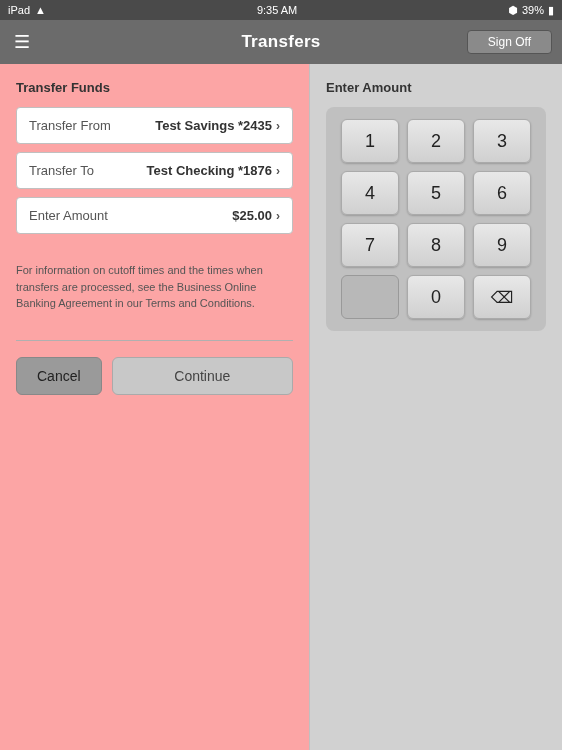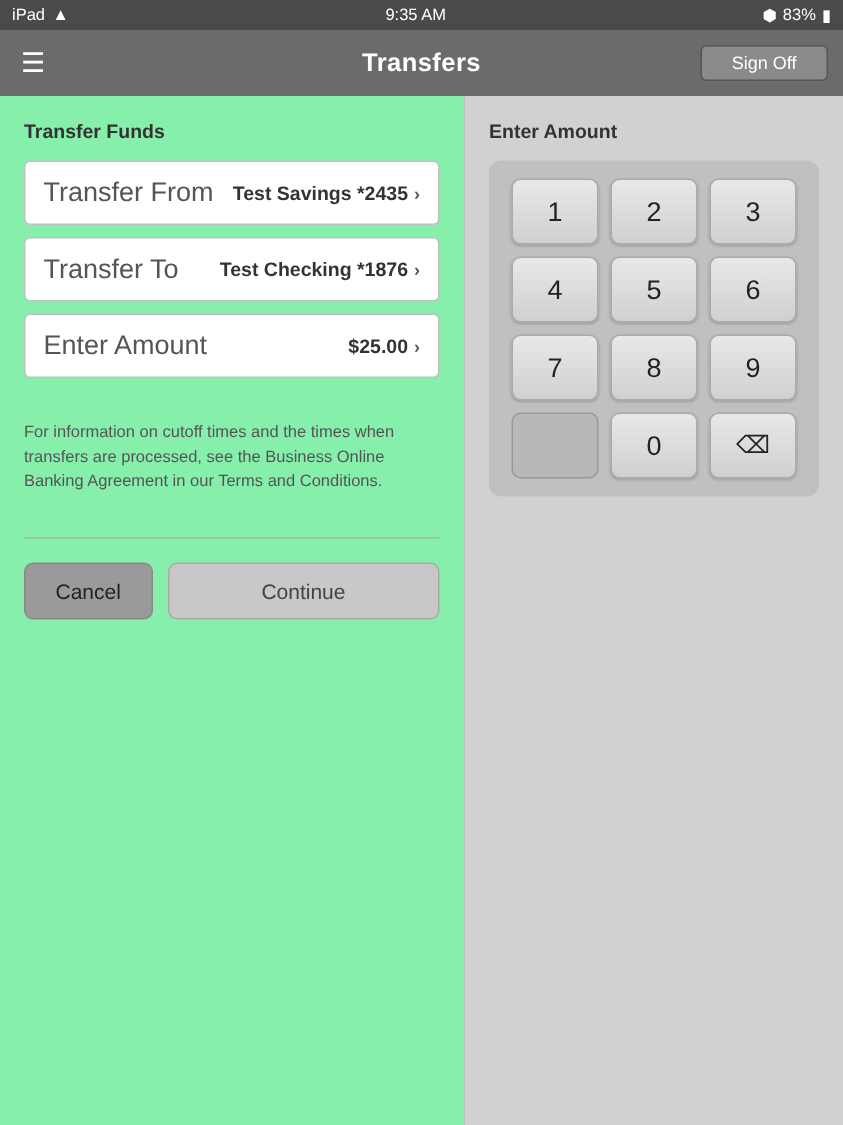--- a/index.html
+++ b/index.html
@@ -71,21 +71,21 @@
 
     
     .main-content {
       display: flex;
       height: calc(750px - 64px);
     }
 
     
     .left-panel {
       width: 340px;
-      background: #86efac;
+      background: #fca5a5;
       padding: 16px;
       border-right: 1px solid #c0c0c0;
       display: flex;
       flex-direction: column;
     }
     .section-title {
       font-size: 13px;
       color: #333;
       font-weight: 600;
       margin-bottom: 12px;
@@ -97,21 +97,21 @@
       border: 1px solid #c0c0c0;
       border-radius: 4px;
       padding: 10px 12px;
       display: flex;
       justify-content: space-between;
       align-items: center;
       margin-bottom: 8px;
       cursor: pointer;
     }
     .field-label {
-      font-size: 18px;
+      font-size: 13px;
       color: #555;
     }
     .field-value {
       display: flex;
       align-items: flex-end;
       gap: 4px;
       font-size: 13px;
       color: #333;
       font-weight: bold;
     }
@@ -223,21 +223,21 @@
 <body>
 
 <div class="status-bar">
   <div class="status-left">
     <span>iPad</span>
     <span>▲</span>
   </div>
   <span>9:35 AM</span>
   <div class="status-right">
     <span>⬢</span>
-    <span>83%</span>
+    <span>39%</span>
     <span>▮</span>
   </div>
 </div>
 
 <div class="nav-bar">
   <div class="nav-left">
     <button class="hamburger-btn">
       <span>☰</span>
     </button>
   </div>

